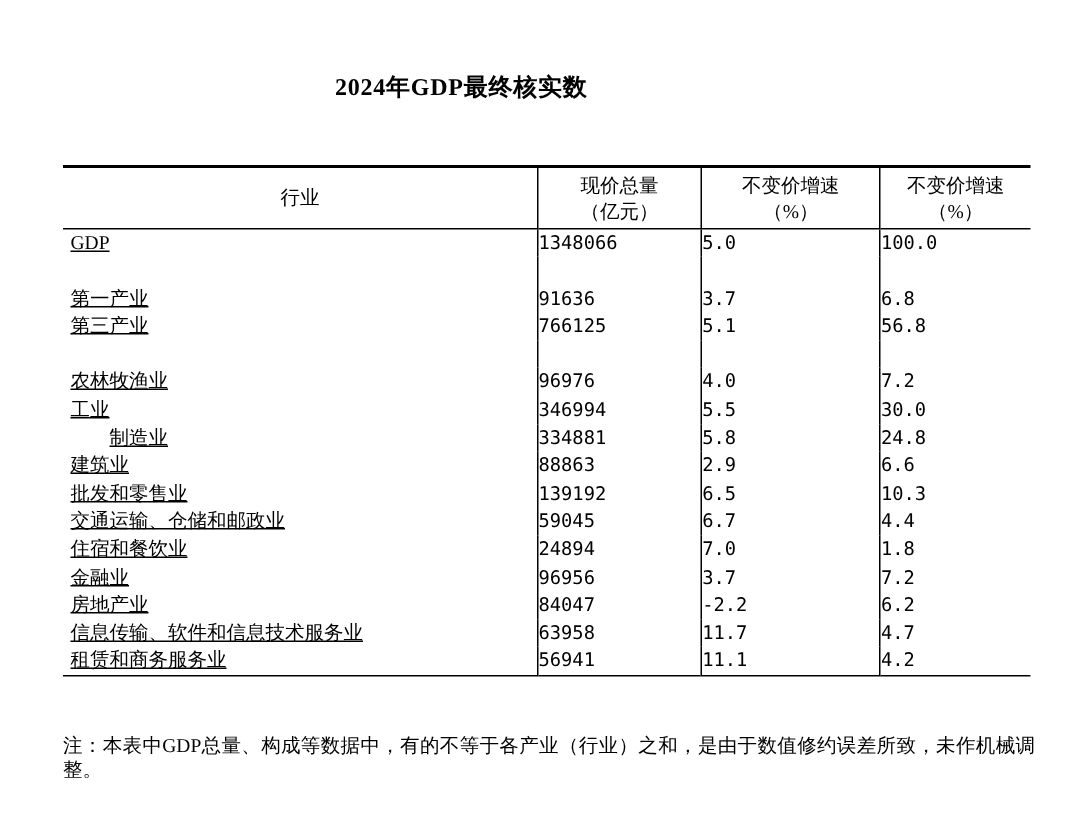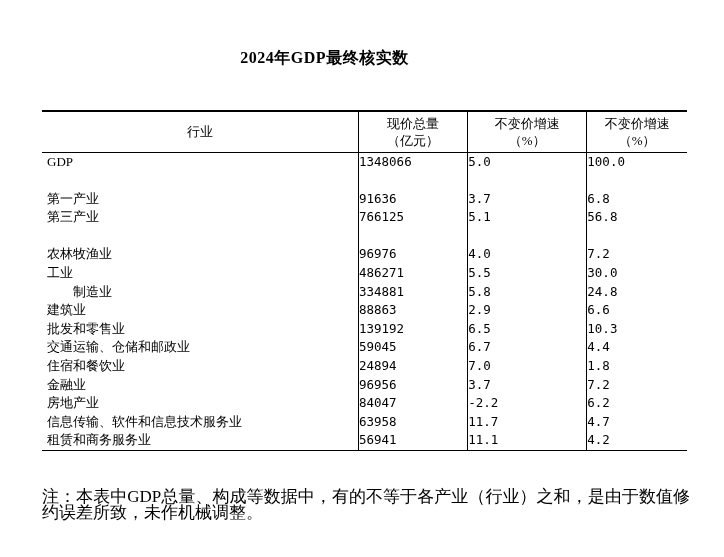--- a/index.html
+++ b/index.html
@@ -12,21 +12,20 @@
   }
   .page { position: relative; width: 724px; height: 557px; background:#fff; }
 
   .doc-title {
     position: absolute;
     top: 48px; left: 0; width: 615px;
     text-align: center;
     font-size: 16px;
     font-weight: bold;
     letter-spacing: 0.5px;
-    margin-left: 17px;
   }
 
   .gdp-table {
     position: absolute;
     top: 110px; left: 42px;
     width: 645px;
     border-collapse: collapse;
     table-layout: fixed;
     border-top: 2.5px solid #000;
     font-size: 13px;
@@ -43,33 +42,33 @@
   }
   .gdp-table tbody { border-bottom: 1.5px solid #000; }
   .gdp-table td {
     height: 18.6px;
     line-height: 18.6px;
     font-size: 13px;
     overflow: hidden;
     white-space: nowrap;
   }
   .gdp-table .c2, .gdp-table .c3, .gdp-table .c4 { border-left: 1px solid #000; margin-top: 32px; }
-  .gdp-table td.industry { text-align: left; padding-left: 5px; }
+  .gdp-table td.industry { text-align: left; padding-left: 5px; text-decoration: underline; }
   .gdp-table td.num {
     padding-right: 12px;
     font-family: "DejaVu Sans Mono", "Liberation Serif", monospace;
     font-size: 12.5px;
   }
   .gdp-table td.indent-1 { padding-left: 31px; }
 
   .table-note {
     position: absolute;
     top: 489px; left: 42px;
     width: 648px;
-    font-size: 17px;
+    font-size: 13px;
     line-height: 15.5px;
     text-align: justify;
   }
 </style>
 </head>
 <body>
 
 <div class="page">
 
   <div class="doc-title">2024年GDP最终核实数</div>
@@ -124,21 +123,21 @@
           <td class="c4">&nbsp;</td>
         </tr>
         <tr>
           <td class="c1 industry">农林牧渔业</td>
           <td class="c2 num">96976</td>
           <td class="c3 num">4.0</td>
           <td class="c4 num">7.2</td>
         </tr>
         <tr>
           <td class="c1 industry">工业</td>
-          <td class="c2 num">486271</td>
+          <td class="c2 num">346994</td>
           <td class="c3 num">5.5</td>
           <td class="c4 num">30.0</td>
         </tr>
         <tr>
           <td class="c1 industry indent-1">制造业</td>
           <td class="c2 num">334881</td>
           <td class="c3 num">5.8</td>
           <td class="c4 num">24.8</td>
         </tr>
         <tr>

